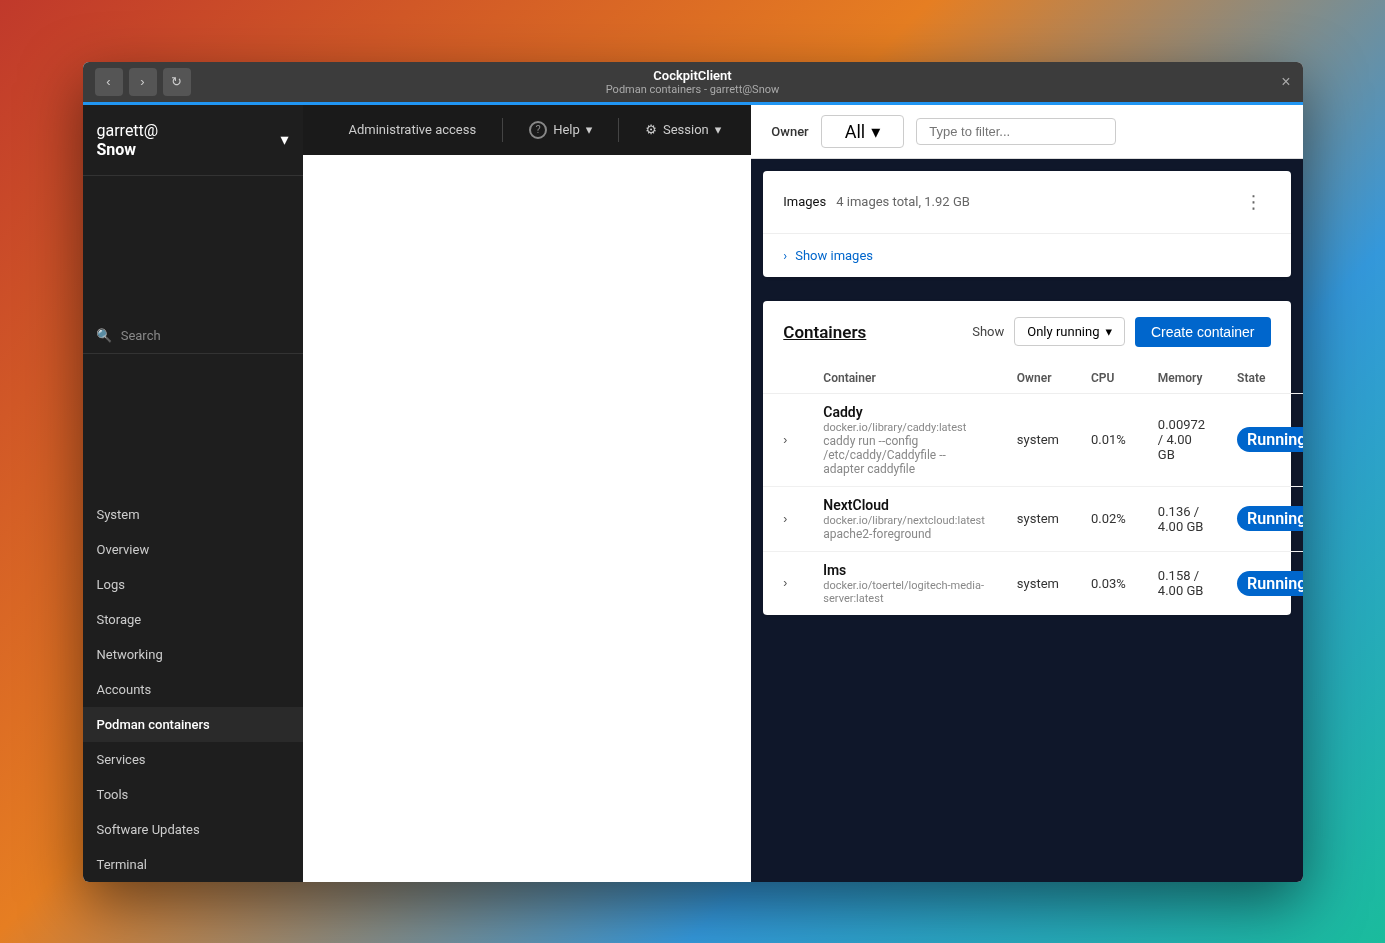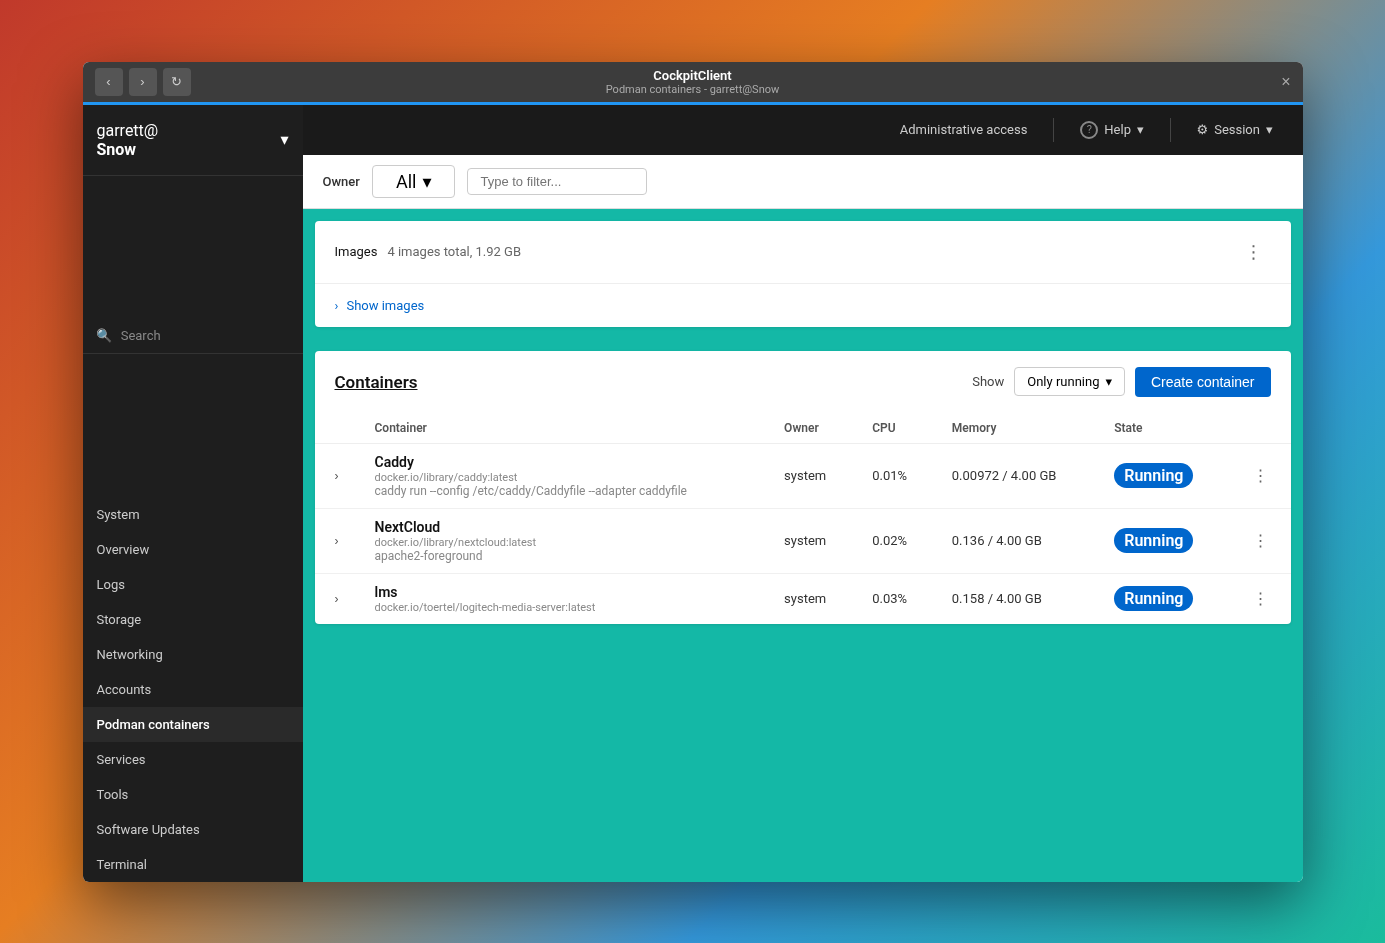--- a/index.html
+++ b/index.html
@@ -148,21 +148,21 @@
       border-radius: 4px;
     }
     .topbar-divider {
       width: 1px;
       height: 24px;
       background: #444;
     }
     
     .content {
       flex: 1;
-      background: #14b8a6;
+      background: #0f172a;
       overflow-y: auto;
       display: flex;
       flex-direction: column;
     }
     
     .filter-bar {
       background: #fff;
       padding: 10px 20px;
       display: flex;
       align-items: center;
@@ -185,21 +185,21 @@
       font-size: 18px;
       background: #fff;
       cursor: pointer;
     }
     .filter-input {
       border: 1px solid #ccc;
       border-radius: 4px;
       padding: 5px 12px;
       font-size: 13px;
       color: #888;
-      width: 180px;
+      width: 200px;
       outline: none;
     }
     
     .section {
       background: #fff;
       margin: 12px;
       border-radius: 4px;
       box-shadow: 0 1px 3px rgba(0,0,0,0.1);
     }
     .section-header {
@@ -385,21 +385,21 @@
           <div class="sidebar-item">Networking</div>
           <div class="sidebar-item">Accounts</div>
           <div class="sidebar-item active">Podman containers</div>
           <div class="sidebar-item">Services</div>
           <div class="sidebar-item">Tools</div>
           <div class="sidebar-item">Software Updates</div>
           <div class="sidebar-item">Terminal</div>
         </div>
     </div>
 
-    <div style="display:flex;flex-direction:column;flex:1;overflow:hidden;">
+    <div style="display:flex;flex-direction:row;flex:1;overflow:hidden;">
 
       <div class="topbar">
         <div class="topbar-spacer"></div>
         <div class="topbar-item">
           <span>Administrative access</span>
         </div>
         <div class="topbar-divider"></div>
         <div class="topbar-item">
           <span style="width:18px;height:18px;border:2px solid #888;border-radius:50%;display:inline-flex;align-items:center;justify-content:center;font-size:11px;color:#888;">?</span>
           <span>Help</span>

